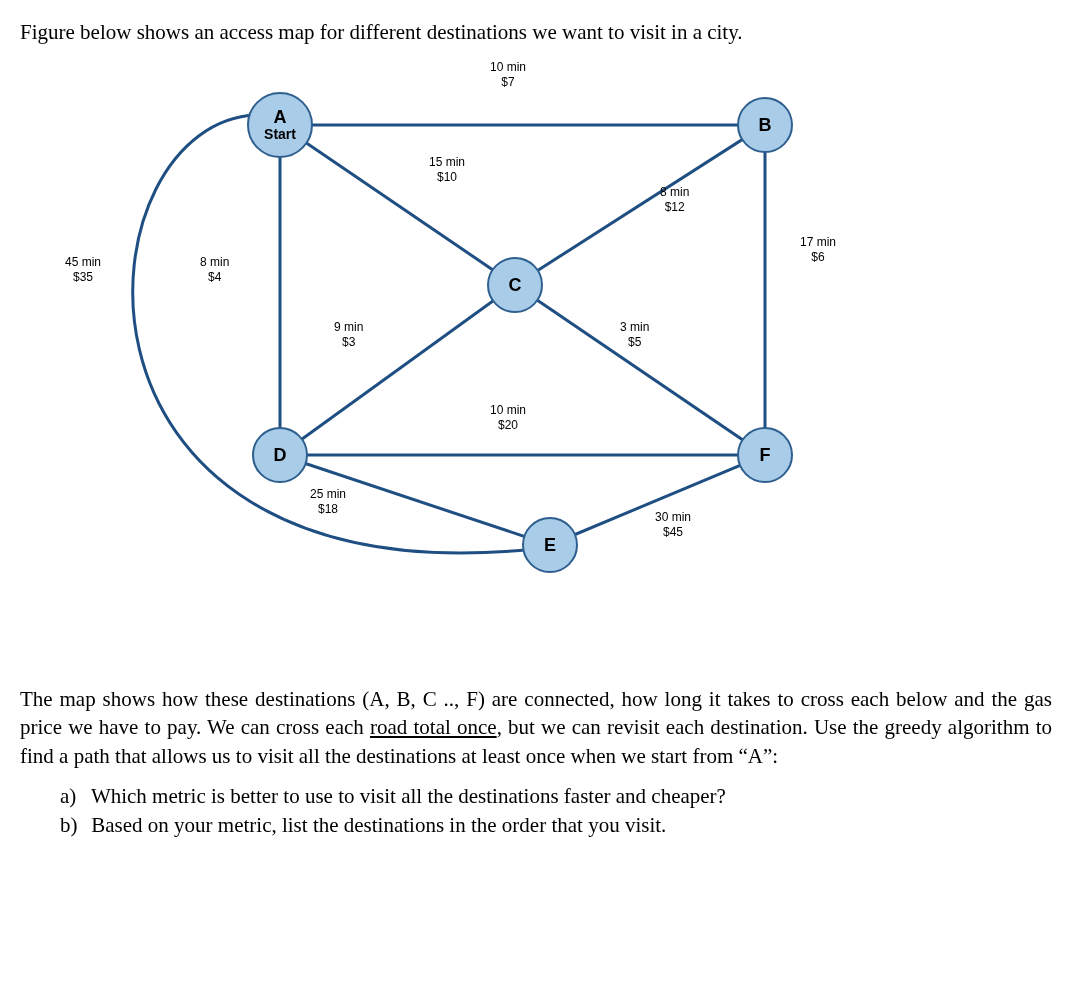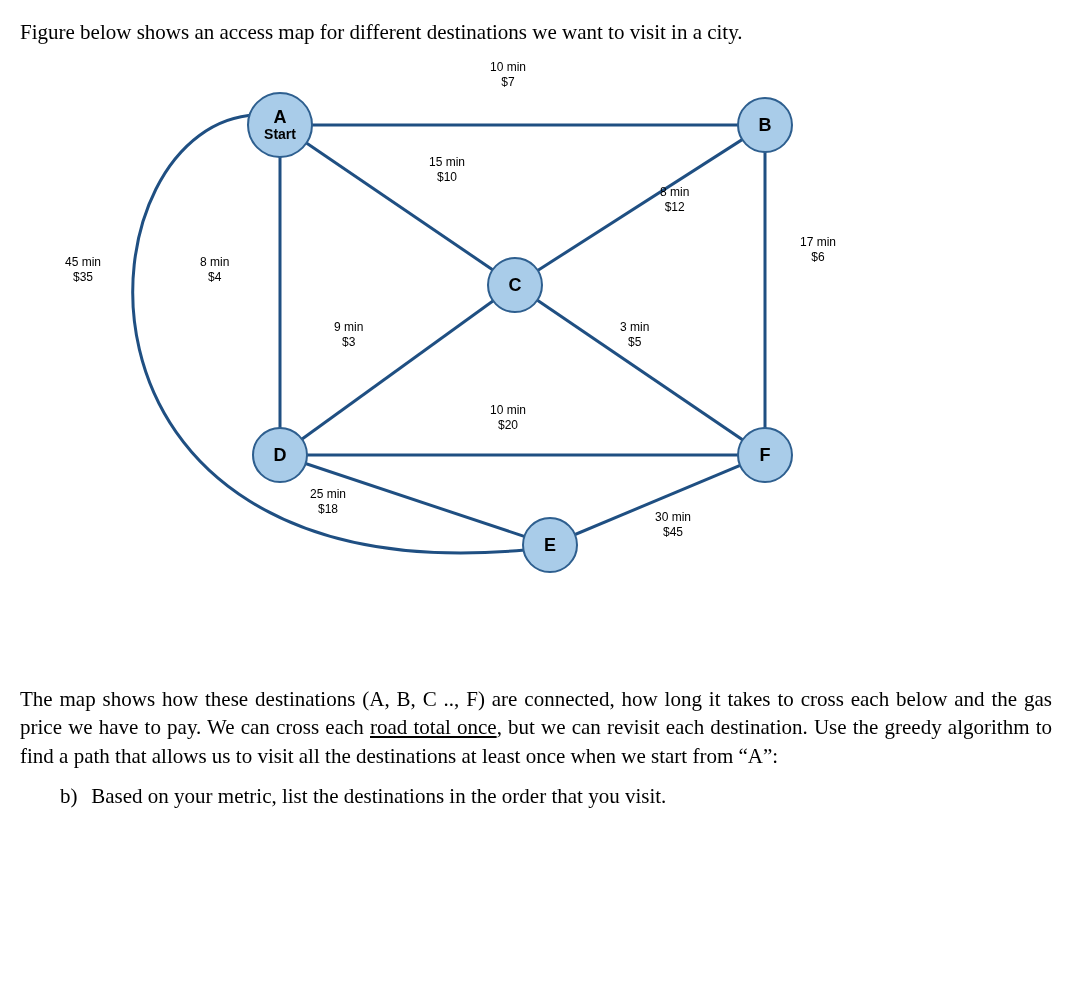--- a/index.html
+++ b/index.html
@@ -177,16 +177,20 @@
     <div>$45</div>
   </div>
 </div>
 
 <div class="description">
   <span>The map shows how these destinations (A, B, C .., F) are connected, how long it takes to cross each below and the gas price we have to pay. We can cross each </span><span class="underline">road total once</span><span>, but we can revisit each destination. Use the greedy algorithm to find a path that allows us to visit all the destinations at least once when we start from “A”:</span>
 </div>
 
 <div class="questions">
   <div>
+    <span class="q-label">a)</span>
+    <span>Which metric is better to use to visit all the destinations faster and cheaper?</span>
+  </div>
+  <div>
     <span class="q-label">b)</span>
     <span>Based on your metric, list the destinations in the order that you visit.</span>
   </div>
 </div>
 
 </body></html>

